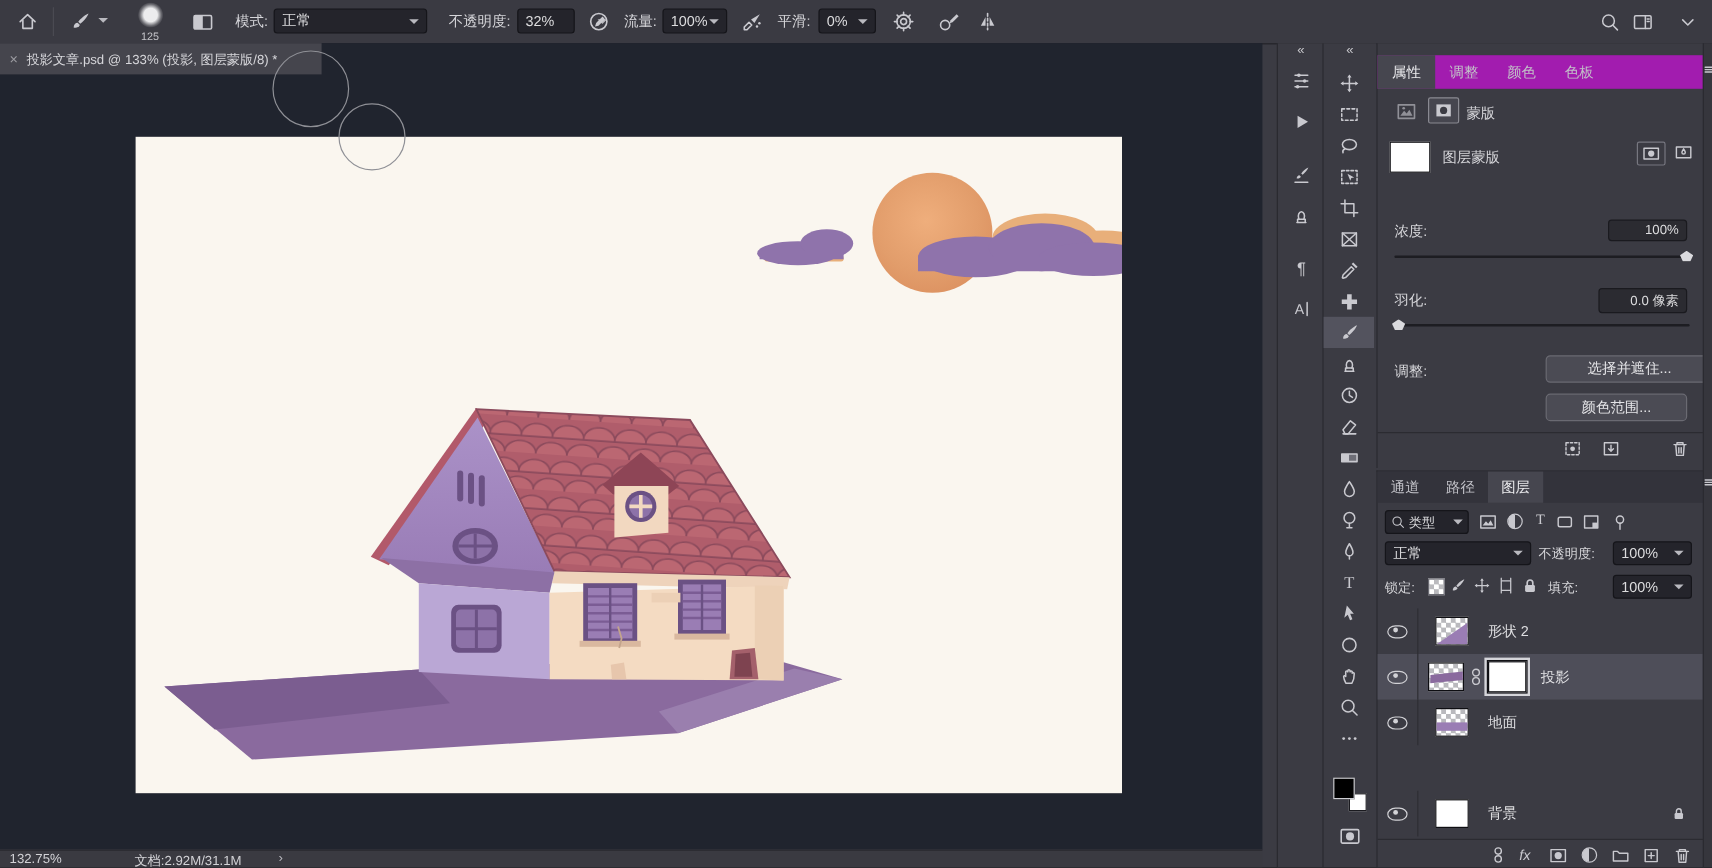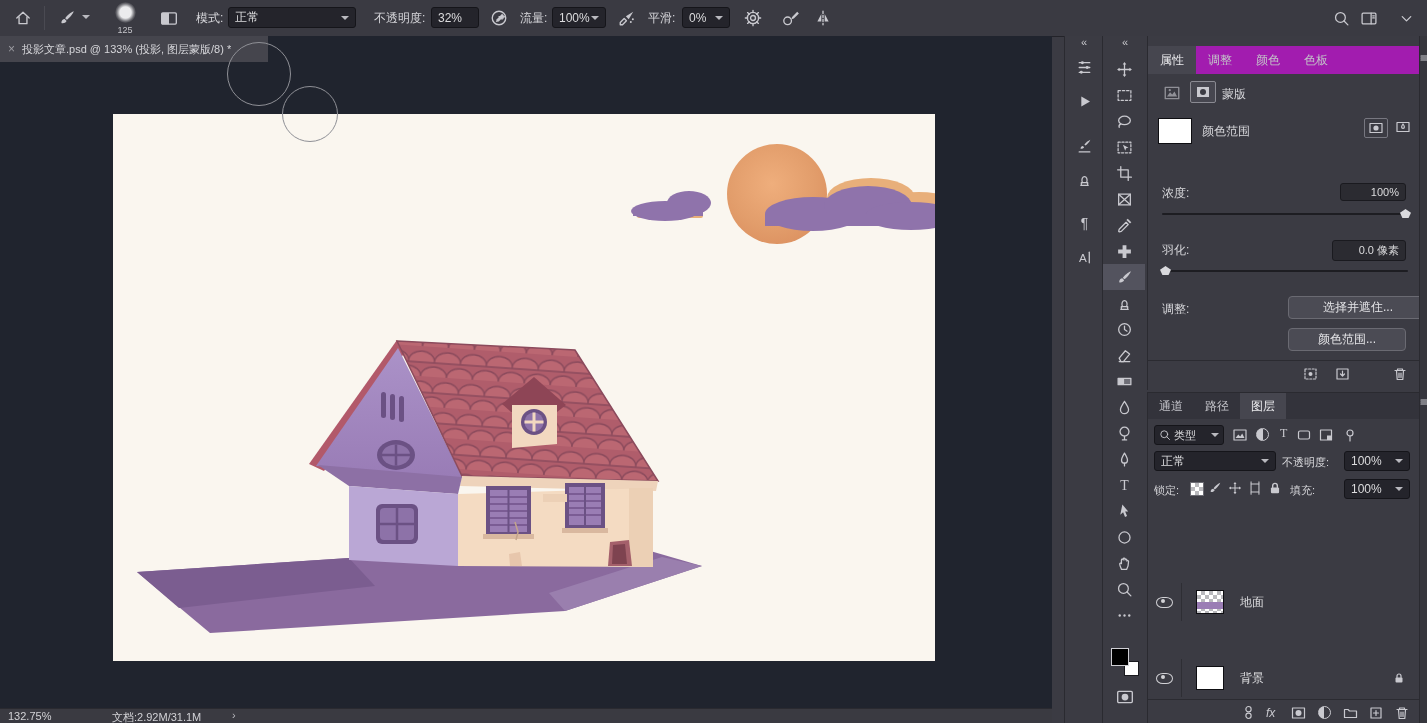--- a/index.html
+++ b/index.html
@@ -462,21 +462,21 @@
     <span class="abs" style="left:42px;top:45px;border:1px solid #8a8a92;background:#46464f;padding:2px 3px;border-radius:2px;">
       <svg class="ic" width="18" height="16" viewBox="0 0 16 16">
           <rect class="f" x="2" y="3" width="12" height="10"></rect>
           <circle cx="8" cy="8" r="3" fill="#3b3b43" stroke="none"></circle>
         </svg>
     </span>
     <span class="abs lbl" style="left:74px;top:51px;">蒙版</span>
 
     
     <div class="abs thumb" style="left:10px;top:82px;width:34px;height:26px;background:#fff;"></div>
-    <span class="abs lbl" style="left:54px;top:88px;">颜色范围</span>
+    <span class="abs lbl" style="left:54px;top:88px;">图层蒙版</span>
     <span class="abs" style="left:216px;top:82px;border:1px solid #777780;border-radius:2px;padding:1px 2px;">
       <svg class="ic" width="18" height="16" viewBox="0 0 16 16">
           <rect x="2" y="3.5" width="12" height="9"></rect>
           <circle cx="8" cy="8" r="2.6" class="f"></circle>
         </svg>
     </span>
     <span class="abs" style="left:246px;top:83px;">
       <svg class="ic" width="18" height="16" viewBox="0 0 16 16">
           <rect x="2" y="3.5" width="12" height="9"></rect>
           <path d="M8 5c-.9 1.3-1.4 2.2-1.4 3a1.4 1.4 0 002.8 0c0-.8-.5-1.7-1.4-3z"></path>
@@ -598,21 +598,44 @@
           <rect x="2.5" y="5.5" width="7" height="5" rx="1" class="f"></rect>
           <path d="M4 5.5V4a2 2 0 014 0v1.5"></path>
         </svg>
     </span>
     <span class="abs lbl sm" style="left:142px;top:90px;">填充:</span>
     <div class="abs dd" style="left:196px;top:86px;width:66px;height:20px;">
       <span>100%</span>
         <span class="car"></span>
     </div>
 
-
+    <div class="lrow" style="top:114px;">
+      <span class="eyebox">
+          <span class="eye"></span>
+        </span>
+      <span class="thumb checker" style="margin-left:14px;width:28px;height:24px;">
+        <span style="position:absolute;left:0;bottom:0;width:100%;height:100%;background:#9a7db4;clip-path:polygon(0 100%,100% 18%,100% 100%);"></span>
+      </span>
+      <span style="margin-left:16px;">形状 2</span>
+    </div>
+
+    <div class="lrow sel" style="top:152px;">
+      <span class="eyebox">
+          <span class="eye"></span>
+        </span>
+      <span class="thumb checker" style="margin-left:8px;width:30px;height:24px;">
+        <span style="position:absolute;left:1px;top:8px;width:28px;height:7px;background:#8a6a9e;transform:skewY(-6deg);"></span>
+      </span>
+      <svg class="ic" width="12" height="18" viewBox="0 0 12 18" style="margin-left:4px;">
+          <circle cx="6" cy="5.5" r="2.8"></circle>
+          <circle cx="6" cy="12.5" r="2.8"></circle>
+        </svg>
+      <span class="thumb" style="margin-left:4px;width:32px;height:26px;background:#fff;box-shadow:0 0 0 1px #121216,0 0 0 3px #d5d5da;"></span>
+      <span style="margin-left:12px;">投影</span>
+    </div>
 
     <div class="lrow" style="top:190px;">
       <span class="eyebox">
           <span class="eye"></span>
         </span>
       <span class="thumb checker" style="margin-left:14px;width:28px;height:24px;">
         <span style="position:absolute;left:0;bottom:4px;width:100%;height:7px;background:#9a7db4;"></span>
       </span>
       <span style="margin-left:16px;">地面</span>
     </div>

